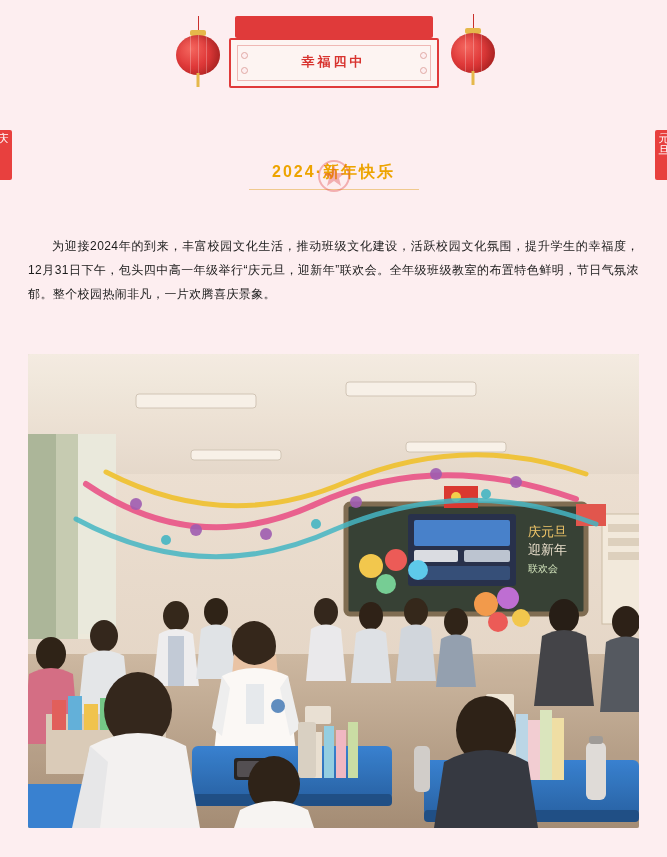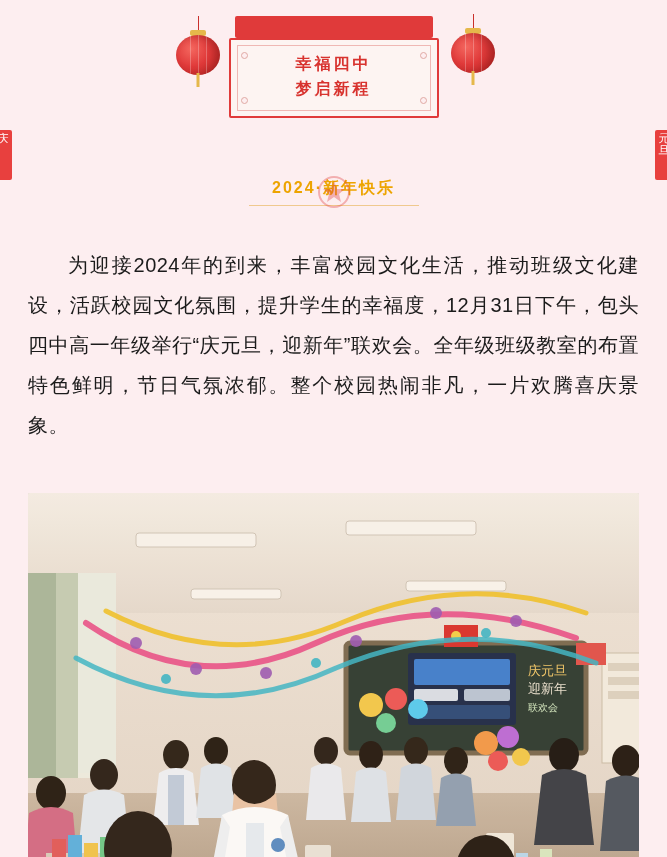--- a/index.html
+++ b/index.html
@@ -65,21 +65,21 @@
   }
   .plaque-body:after {
     content: "";
     position: absolute;
     left: 6px; right: 6px; top: 5px; bottom: 5px;
     border: 1px solid #efb8b4;
     pointer-events: none;
   }
   .plaque-line {
     color: #d8332f;
-    font-size: 16px;
+    font-size: 13px;
     font-weight: bold;
     text-align: center;
     letter-spacing: 3px;
     line-height: 1.55;
     position: relative;
     z-index: 2;
   }
   .plaque-dot {
     position: absolute;
     width: 7px; height: 7px;
@@ -142,21 +142,21 @@
     height: 14px;
     background: #e5b84b;
   }
   .lantern-left { left: 176px; top: 30px; }
   .lantern-right { right: 172px; top: 28px; }
 
   
   .greeting {
     position: absolute;
     left: 0; right: 0;
-    top: 178px;
+    top: 162px;
     text-align: center;
   }
   .greeting-text {
     display: inline-block;
     color: #eda400;
     font-size: 16px;
     font-weight: bold;
     letter-spacing: 2px;
     padding-bottom: 6px;
   }
@@ -183,26 +183,26 @@
     right: 12px;
     top: 212px;
     bottom: 0;
     background: #fdeef0;
     border-radius: 4px;
     padding: 18px 16px 0;
     overflow: hidden;
   }
   .para {
     color: #1b1b1b;
-    font-size: 20px;
+    font-size: 12px;
     line-height: 2.0;
     text-align: justify;
     text-indent: 2em;
     letter-spacing: .4px;
-    margin: 15px 0 14px;
+    margin: 4px 0 14px;
   }
 
   
   .photo {
     position: relative;
     width: 100%;
     height: 474px;
     border-radius: 2px;
     overflow: hidden;
     background: #c9c2bb;
@@ -239,21 +239,20 @@
   </div>
 
   <div class="plaque-wrap">
     <div class="plaque-top"></div>
     <div class="plaque-body">
       <span class="plaque-dot dot-tl"></span>
       <span class="plaque-dot dot-tr"></span>
       <span class="plaque-dot dot-bl"></span>
       <span class="plaque-dot dot-br"></span>
       <div class="plaque-line">幸福四中</div>
-      <div class="plaque-line">梦启新程</div>
     </div>
   </div>
 
   <div class="greeting">
     <svg class="seal" viewBox="0 0 40 40">
       <circle cx="20" cy="20" r="15" fill="none" stroke="#e03a3a" stroke-width="2"></circle>
       <path d="M20 9 L23 17 L31 17 L25 22 L27 30 L20 25 L13 30 L15 22 L9 17 L17 17 Z" fill="#e03a3a"></path>
     </svg>
     <div class="greeting-text">2024·新年快乐</div>
     <div class="greeting-rule"></div>

